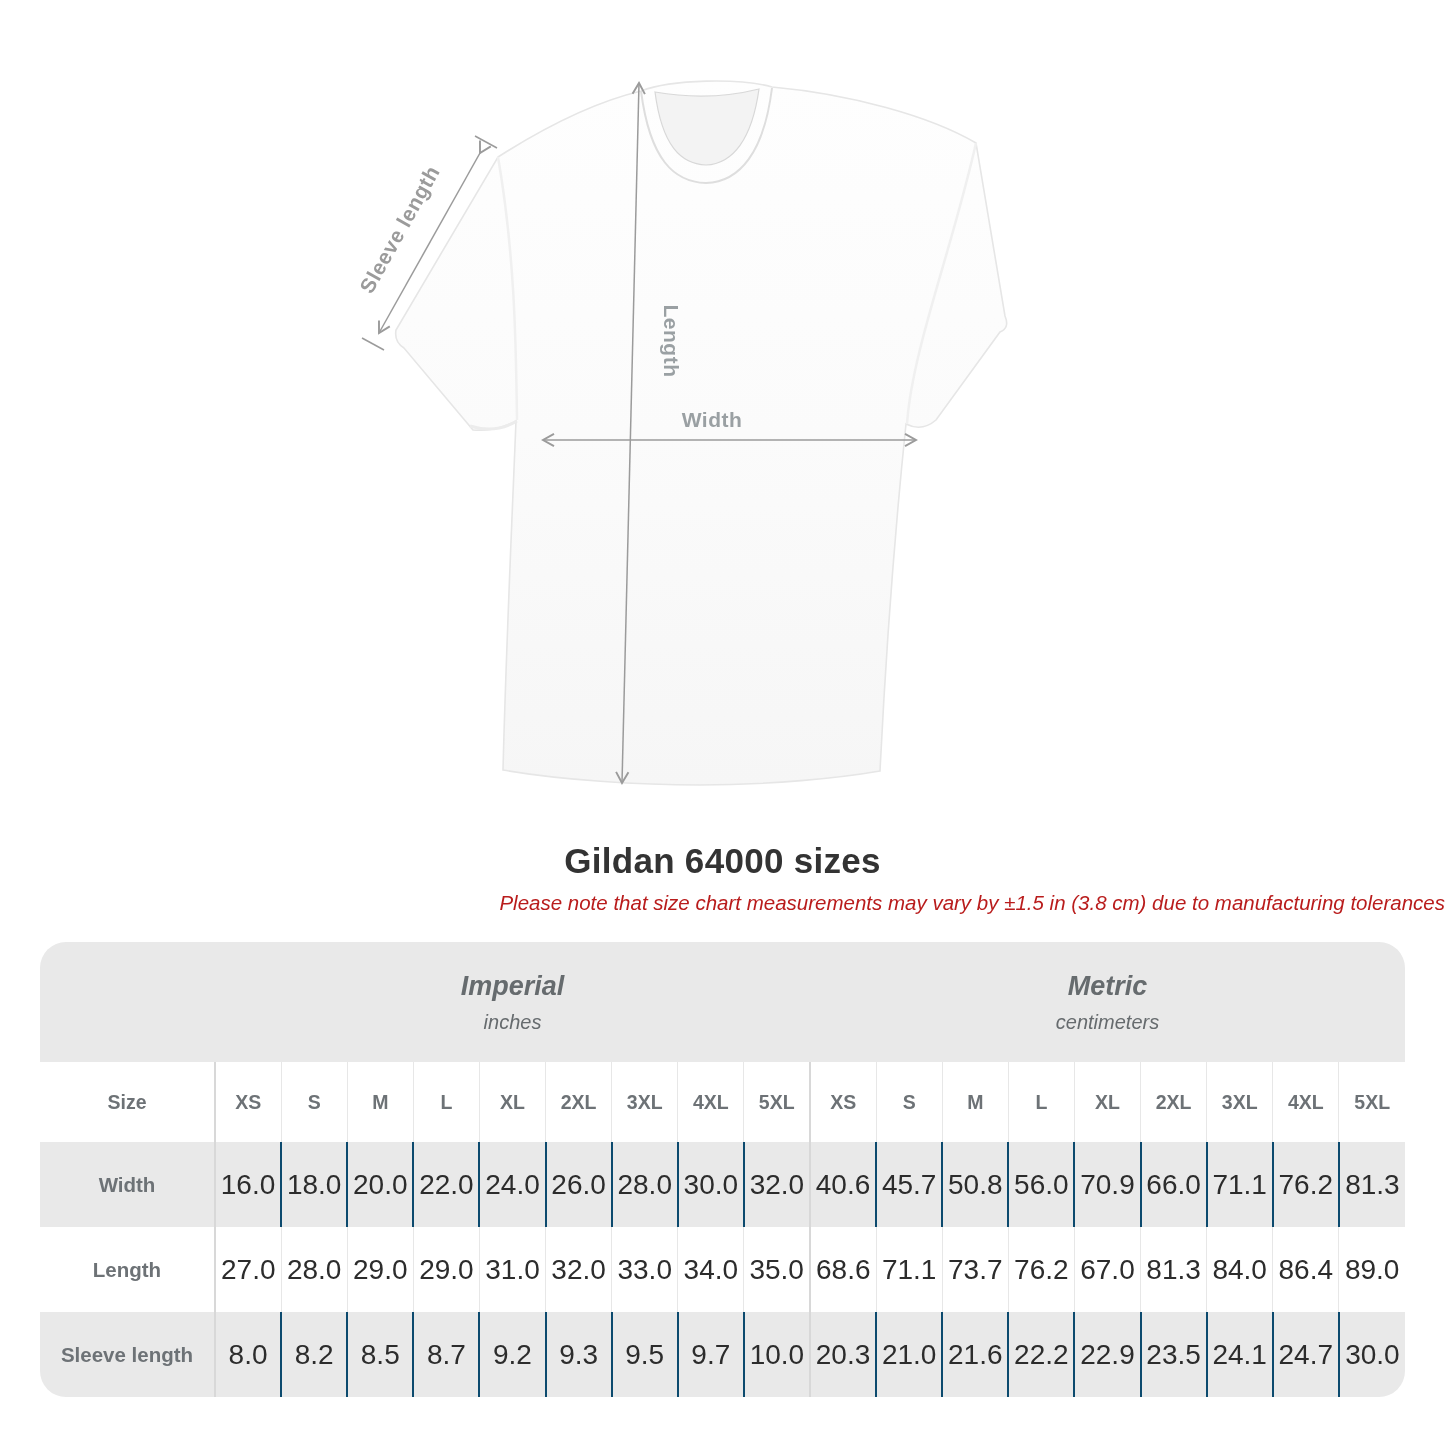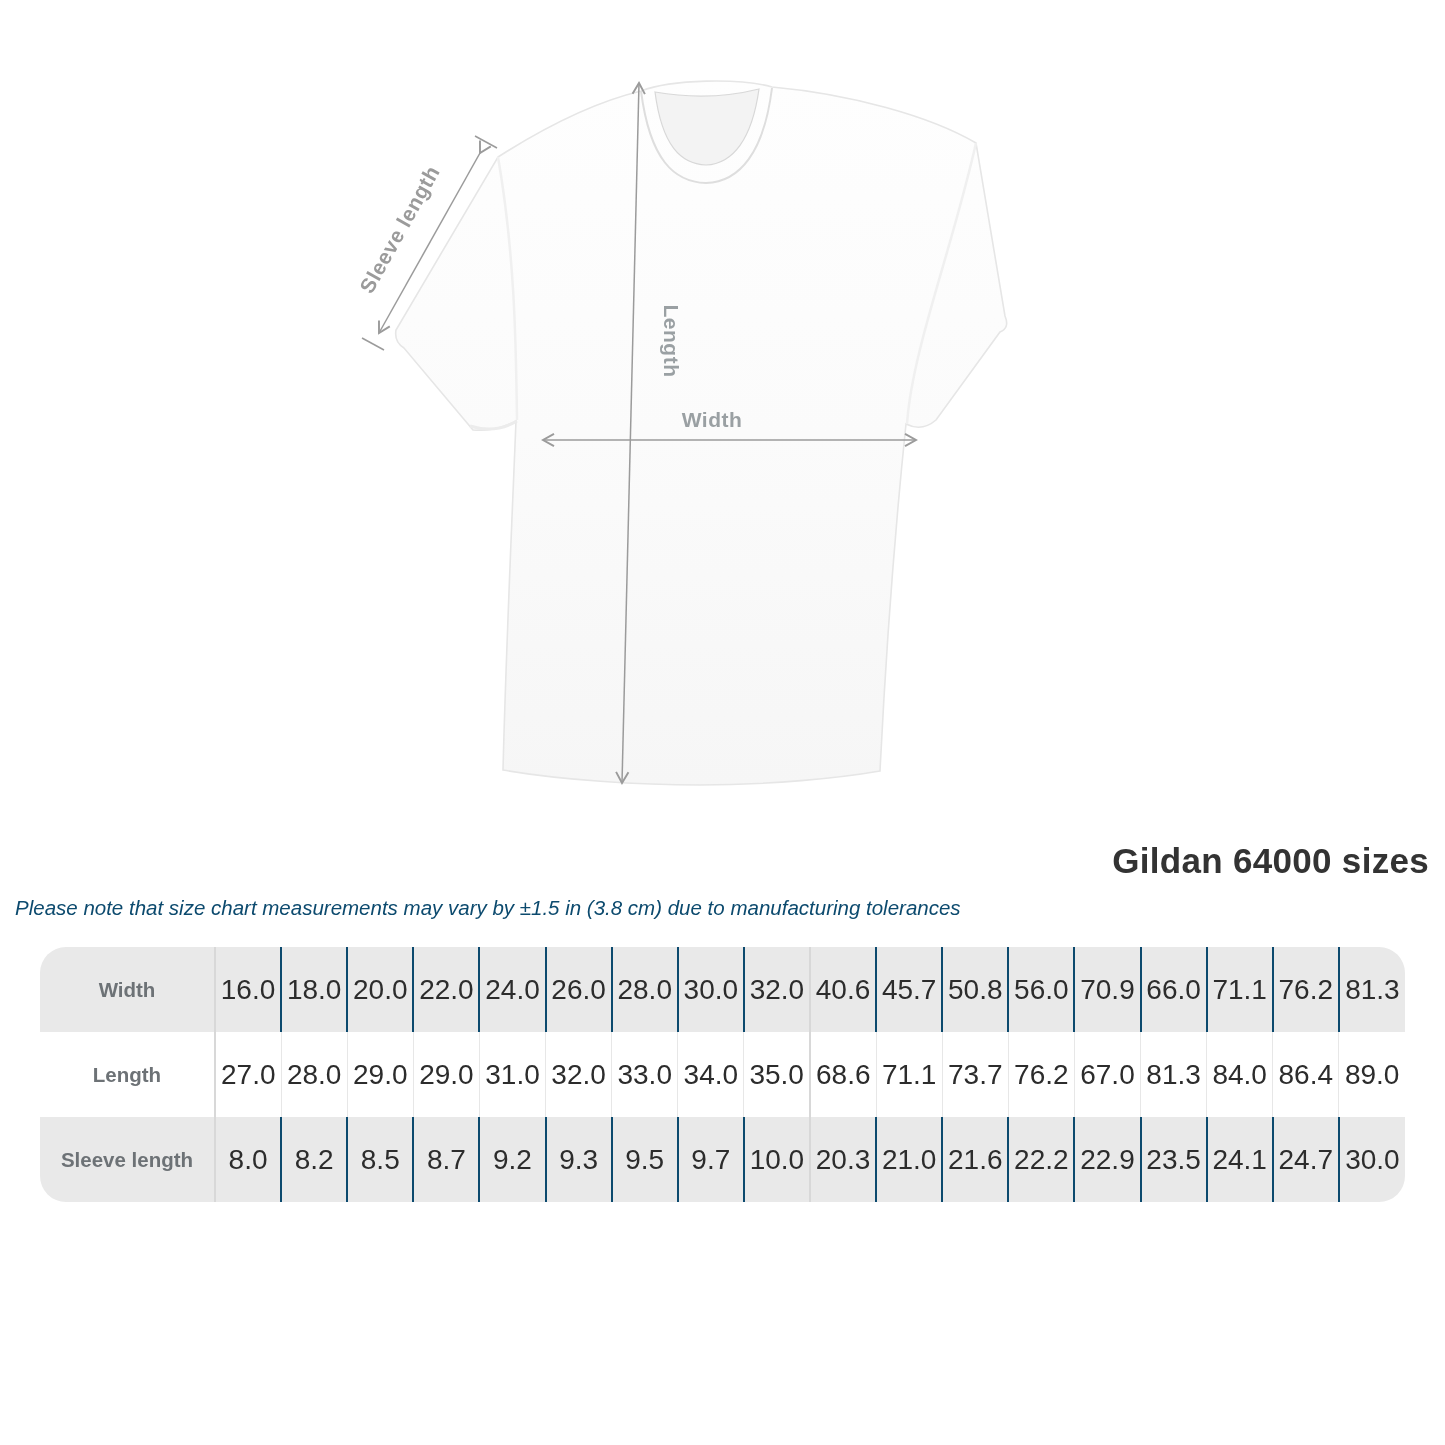--- a/index.html
+++ b/index.html
@@ -5,26 +5,26 @@
   * { box-sizing: border-box; }
   html, body { margin: 0; padding: 0; }
   body {
     width: 1445px; height: 1445px; background: #ffffff; overflow: hidden;
     font-family: "Liberation Sans", sans-serif;
   }
   .figure { width: 1445px; height: 815px; position: relative; }
   .figure svg { display: block; }
 
   h1.title {
-    margin: 26px 16px 10px; text-align: right;
+    margin: 26px 4px 10px; text-align: center;
     font-size: 35px; font-weight: 700; color: #333333; letter-spacing: 0.3px;
   }
   p.subtitle {
-    margin: 15px; text-align: left; font-style: italic;
-    font-size: 20.5px; color: #0c4a6e;
+    margin: 0; text-align: right; font-style: italic;
+    font-size: 20.5px; color: #b91c1c;
   }
 
   .table-wrap {
     margin: 27px 40px 0; width: 1365px;
     border-radius: 26px; overflow: hidden; background: #ffffff;
   }
   table { width: 100%; border-collapse: collapse; table-layout: fixed; }
   col.label-col { width: 175px; }
 
   tr.groups { height: 120px; }
@@ -106,20 +106,52 @@
 <h1 class="title">Gildan 64000 sizes</h1>
 <p class="subtitle">Please note that size chart measurements may vary by ±1.5 in (3.8 cm) due to manufacturing tolerances</p>
 
 <div class="table-wrap">
   <table>
     <colgroup>
         <col class="label-col">
         <col span="18">
       </colgroup>
     <thead>
+      <tr class="groups">
+        <th></th>
+        <th colspan="9">
+          <div class="group-title">Imperial</div>
+          <div class="group-unit">inches</div>
+        </th>
+        <th colspan="9">
+          <div class="group-title">Metric</div>
+          <div class="group-unit">centimeters</div>
+        </th>
+      </tr>
+      <tr class="size-row">
+        <th class="rowlabel">Size</th>
+        <th class="cell sep">XS</th>
+        <th class="cell">S</th>
+        <th class="cell">M</th>
+        <th class="cell">L</th>
+        <th class="cell">XL</th>
+        <th class="cell">2XL</th>
+        <th class="cell">3XL</th>
+        <th class="cell">4XL</th>
+        <th class="cell">5XL</th>
+        <th class="cell sep">XS</th>
+        <th class="cell">S</th>
+        <th class="cell">M</th>
+        <th class="cell">L</th>
+        <th class="cell">XL</th>
+        <th class="cell">2XL</th>
+        <th class="cell">3XL</th>
+        <th class="cell">4XL</th>
+        <th class="cell">5XL</th>
+      </tr>
     </thead>
     <tbody>
       <tr class="shaded">
         <th class="rowlabel">Width</th>
         <td class="val sep">16.0</td>
         <td class="val">18.0</td>
         <td class="val">20.0</td>
         <td class="val">22.0</td>
         <td class="val">24.0</td>
         <td class="val">26.0</td>

